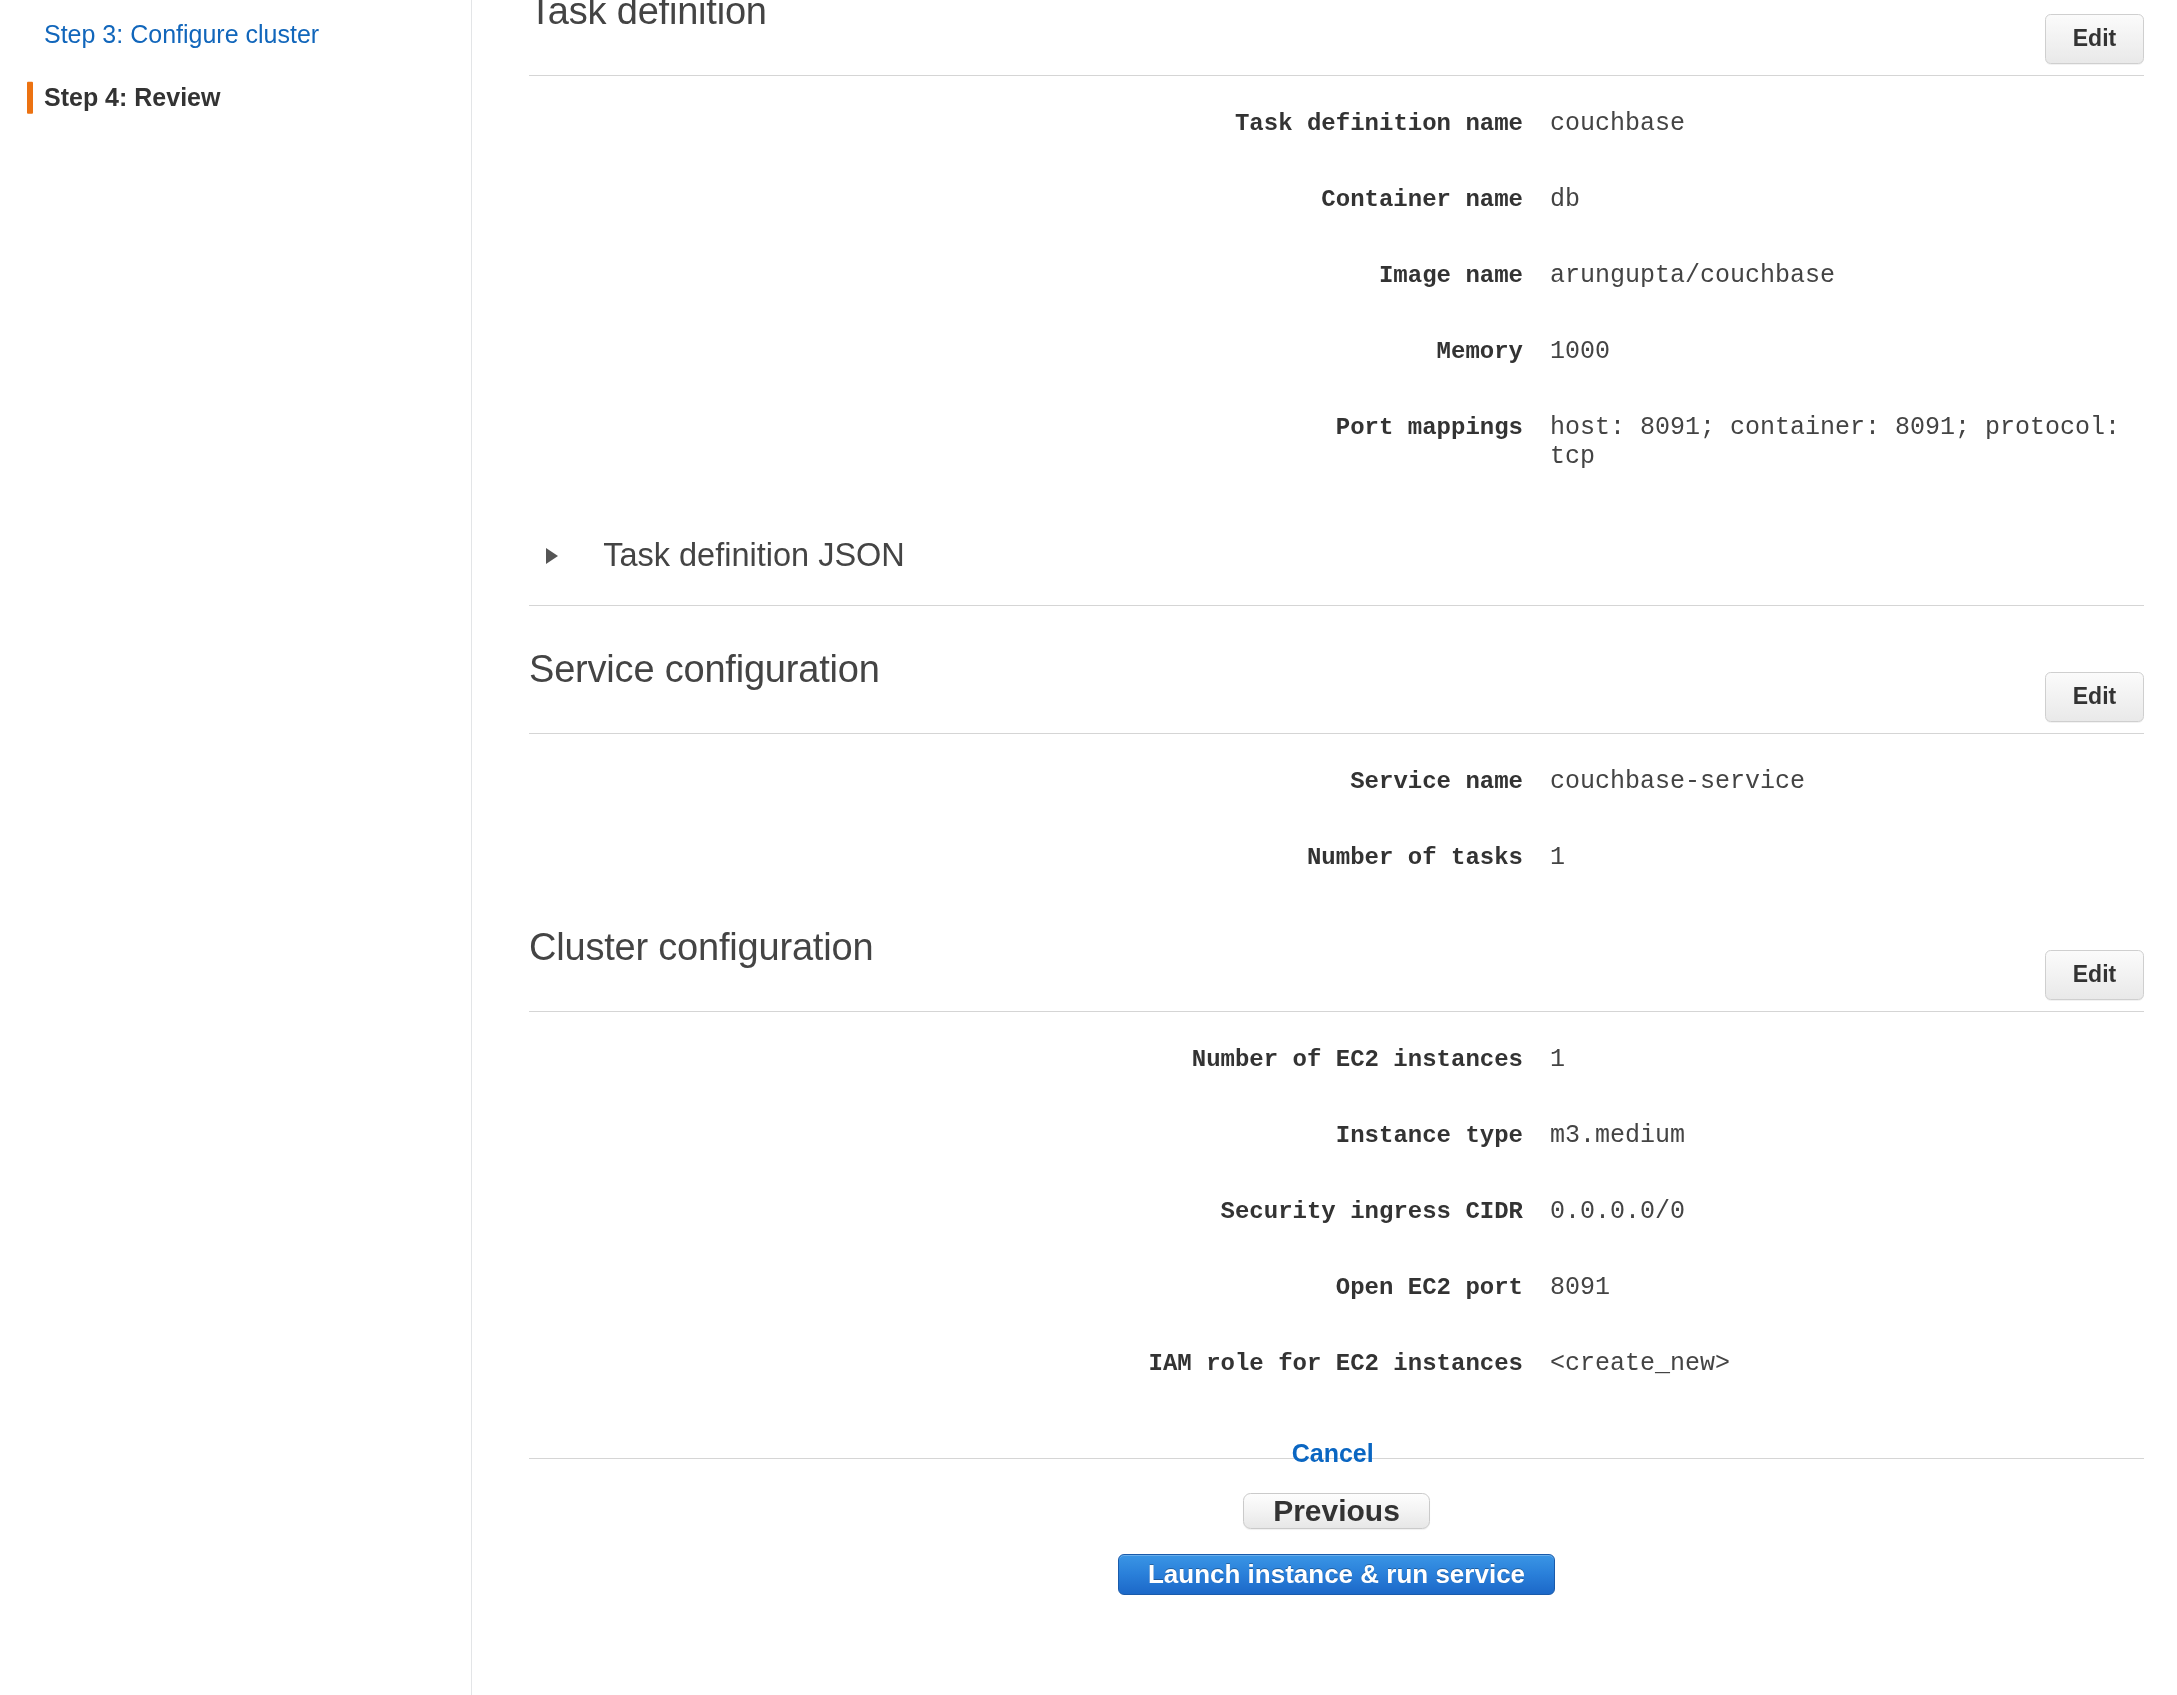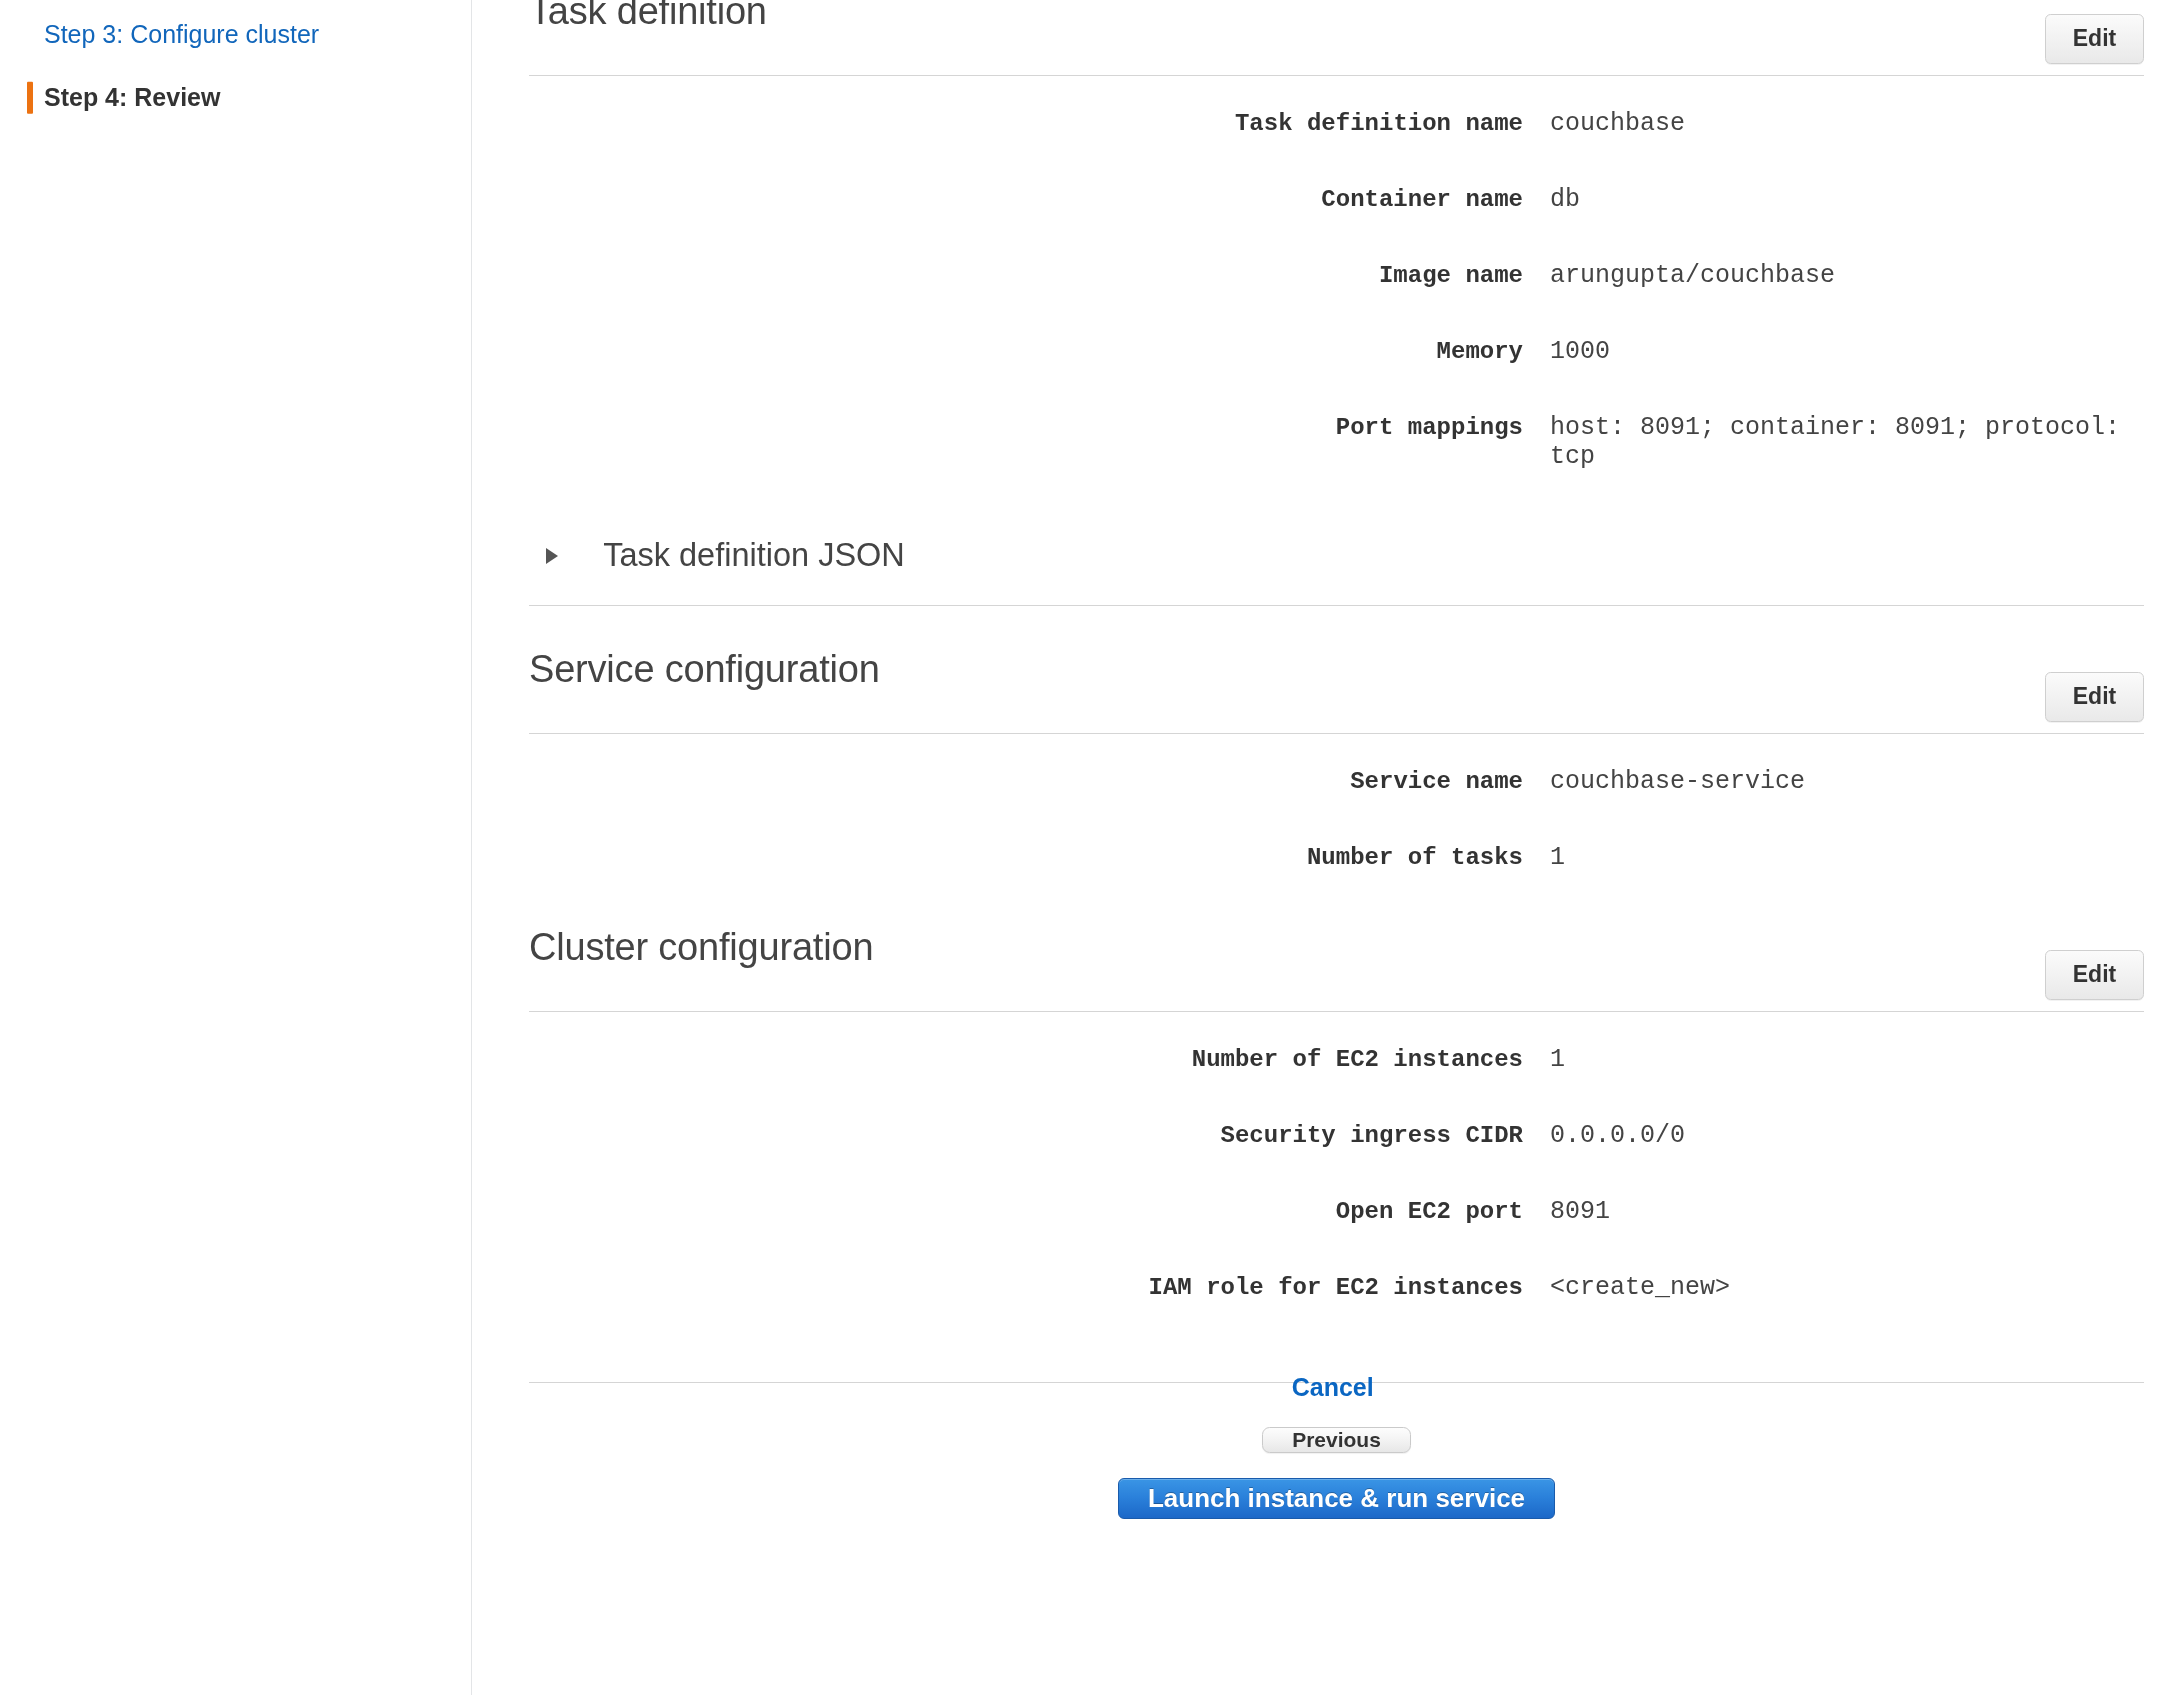--- a/index.html
+++ b/index.html
@@ -191,21 +191,21 @@
   .link-cancel {
     font-size: 25px;
     font-weight: bold;
     color: #0a66c2;
     cursor: pointer;
     margin-right: 7.6px;
   }
   .btn-secondary {
     height: 61px;
     padding: 0 29px;
-    font-size: 21px;
+    font-size: 30px;
     font-weight: bold;
     color: #333333;
     background: linear-gradient(to bottom, #fdfdfd 0%, #f3f3f3 50%, #e7e7e7 100%);
     border: 1px solid #cacaca;
     border-radius: 7.6px;
     box-shadow: 0 1px 1px rgba(0,0,0,0.06);
   }
   .btn-primary {
     height: 76px;
     padding: 4px 29px;
@@ -309,20 +309,24 @@
         <h2 class="section-title">Cluster configuration</h2>
         <button class="btn btn-edit">Edit</button>
       </div>
 
       <div class="fields">
         <div class="field-row first-row">
           <div class="field-label">Number of EC2 instances</div>
           <div class="field-value">1</div>
         </div>
         <div class="field-row">
+          <div class="field-label">Instance type</div>
+          <div class="field-value">m3.medium</div>
+        </div>
+        <div class="field-row">
           <div class="field-label">Security ingress CIDR</div>
           <div class="field-value">0.0.0.0/0</div>
         </div>
         <div class="field-row">
           <div class="field-label">Open EC2 port</div>
           <div class="field-value">8091</div>
         </div>
         <div class="field-row">
           <div class="field-label">IAM role for EC2 instances</div>
           <div class="field-value">&lt;create_new&gt;</div>

